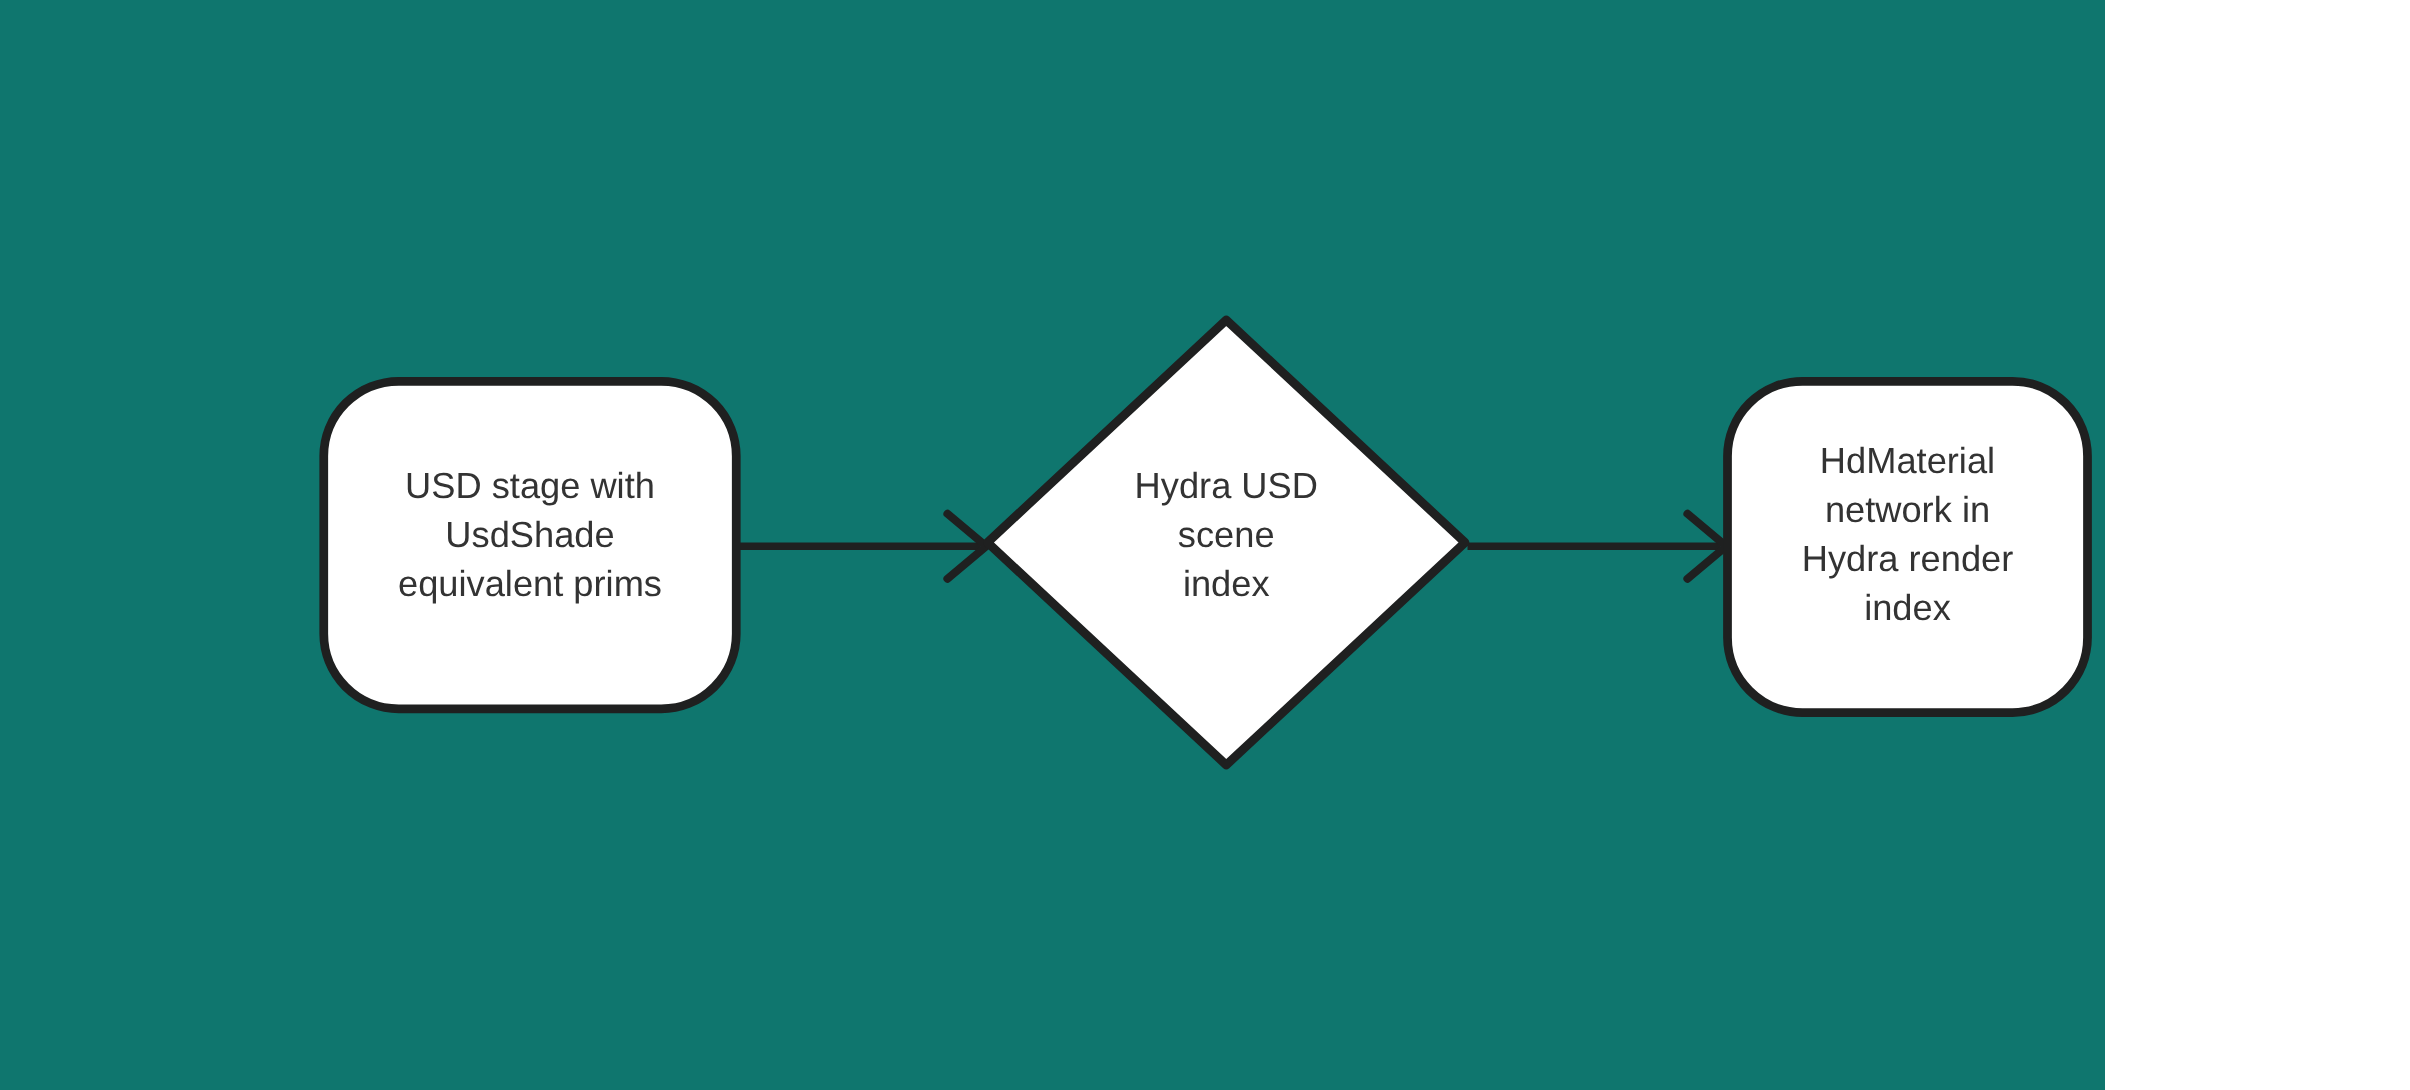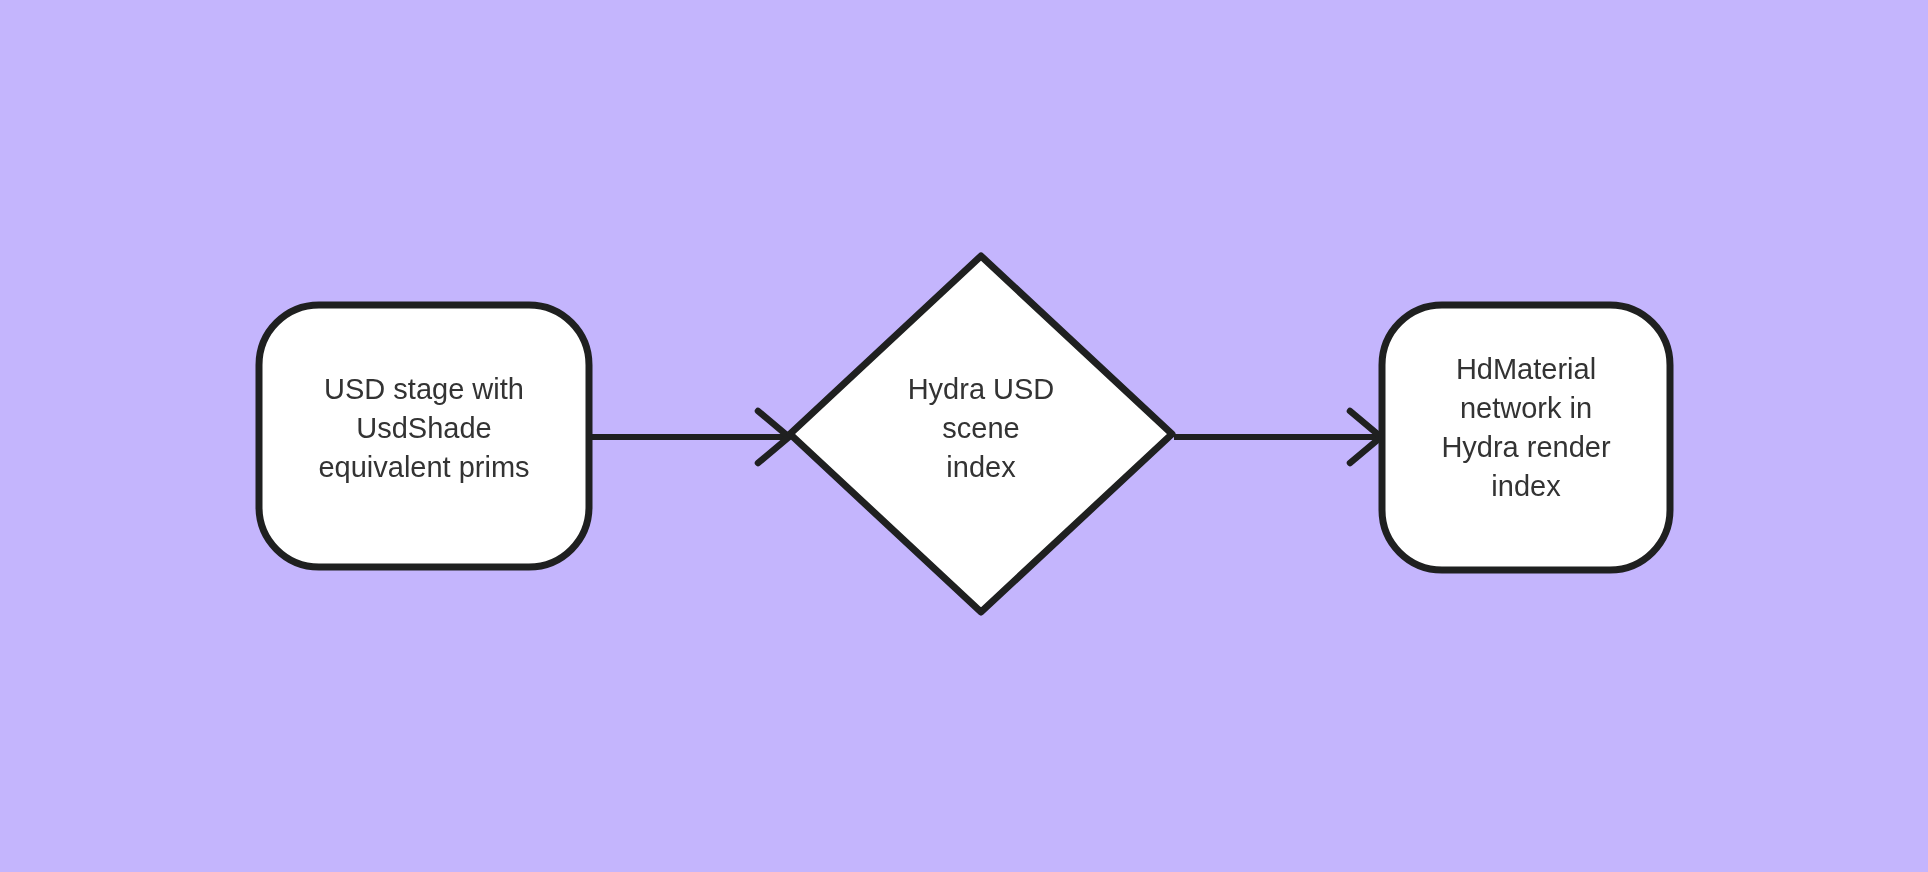--- a/index.html
+++ b/index.html
@@ -9,23 +9,23 @@
     background: #ffffff;
   }
   body {
     width: 1928px;
     height: 872px;
     font-family: "Liberation Sans", sans-serif;
     overflow: hidden;
   }
   #diagram-canvas {
     position: relative;
-    width: 1928px;
+    width: 1684px;
     height: 872px;
-    background: #c4b5fd;
+    background: #0f766e;
   }
   #flow-svg {
     position: absolute;
     left: 0;
     top: 0;
     width: 1928px;
     height: 872px;
     display: block;
   }
   .node-shape {

